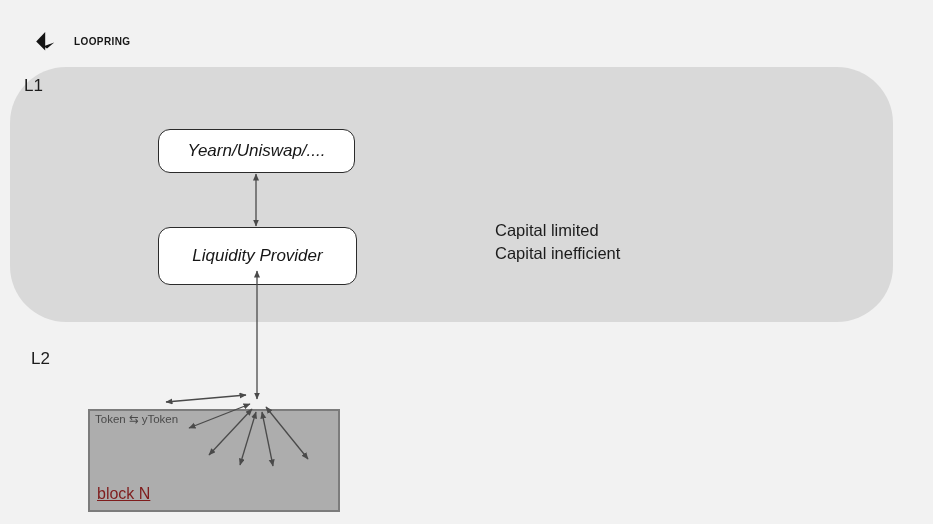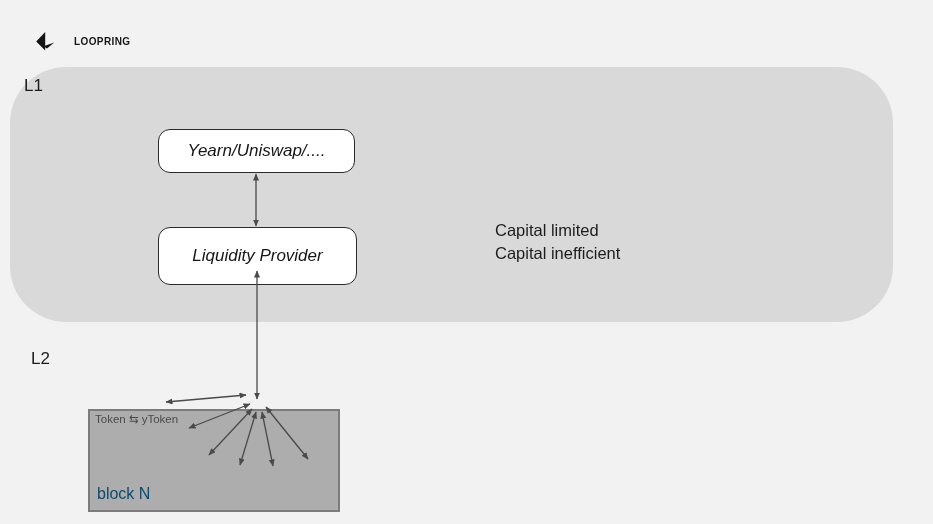--- a/index.html
+++ b/index.html
@@ -73,21 +73,21 @@
     border:2px solid #7c7c7c;
     box-sizing:border-box;
     margin-top:32px;
   }
   .l2-box-top-label{
     position:absolute;left:5px;top:1px;
     font-size:11.5px;color:#4a4a4a;
   }
   .l2-box-bottom-label{
     position:absolute;left:7px;bottom:7px;
-    font-size:16px;color:#0c4a6e;
+    font-size:16px;color:#7f1d1d;text-decoration:underline;
   }
 
   
   .connectors{
     position:absolute;left:0;top:0;width:933px;height:524px;
     pointer-events:none;
   }
 </style>
 </head>
 <body>

